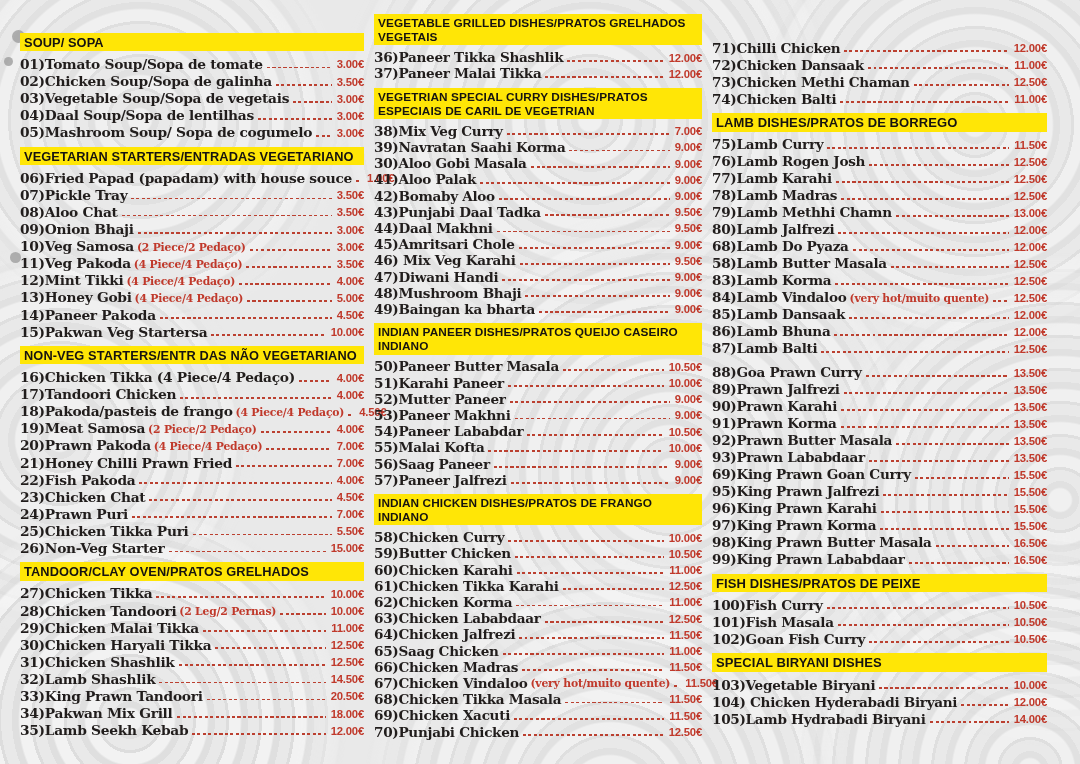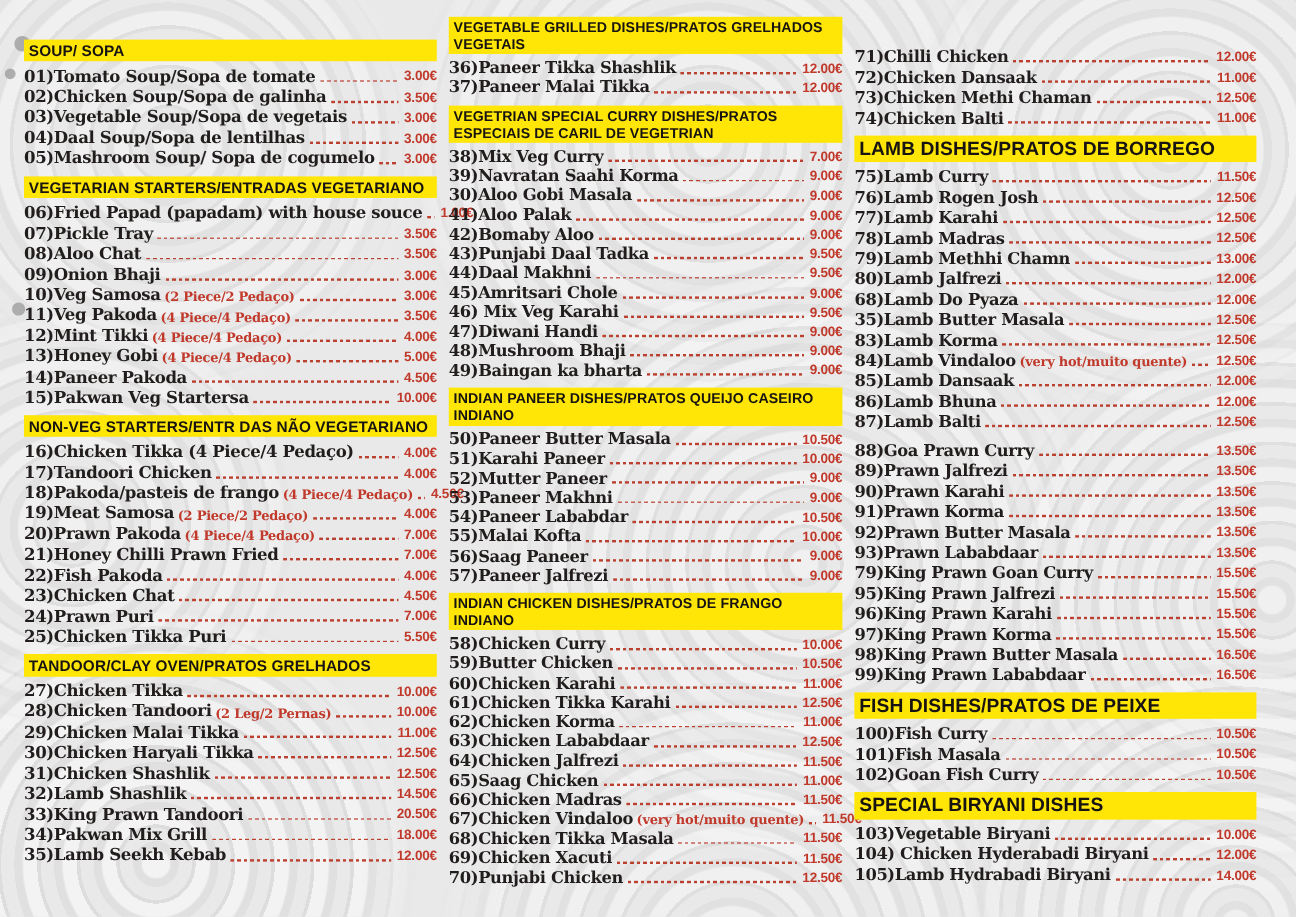--- a/index.html
+++ b/index.html
@@ -39,21 +39,21 @@
   .col-3{left:712px;width:335px;padding-top:38px;}
   .section{margin-bottom:7px;}
   .section-header{
     background:#ffe606;color:#161310;
     font-family:"Liberation Sans", sans-serif;font-weight:bold;
     text-align:left;padding:2px 4px 1px;margin-bottom:3px;line-height:1.2;
     letter-spacing:.1px;
   }
   .col-1 .section-header{font-size:12.8px;}
   .col-2 .section-header{font-size:11.8px;}
-  .col-3 .section-header{font-size:16px;}
+  .col-3 .section-header{font-size:13px;}
   .item{display:flex;align-items:flex-end;white-space:nowrap;}
   .col-1 .item{height:17.1px;}
   .col-2 .item{height:16.2px;}
   .col-3 .item{height:17.0px;}
   .name{
     font-weight:bold;color:#211d1c;letter-spacing:-.3px;line-height:1.05;
   }
   .col-1 .name{font-size:13.8px;text-align:right;}
   .col-2 .name{font-size:13.6px;}
   .col-3 .name{font-size:13.6px;}
@@ -224,20 +224,25 @@
         <div class="item">
           <span class="name">24)Prawn Puri</span>
           <span class="leader"></span>
           <span class="price">7.00€</span>
         </div>
         <div class="item">
           <span class="name">25)Chicken Tikka Puri</span>
           <span class="leader"></span>
           <span class="price">5.50€</span>
         </div>
+        <div class="item">
+          <span class="name">26)Non-Veg Starter</span>
+          <span class="leader"></span>
+          <span class="price">15.00€</span>
+        </div>
       </div>
       <div class="section">
         <div class="section-header">TANDOOR/CLAY OVEN/PRATOS GRELHADOS</div>
         <div class="item">
           <span class="name">27)Chicken Tikka</span>
           <span class="leader"></span>
           <span class="price">10.00€</span>
         </div>
         <div class="item">
           <span class="name">28)Chicken Tandoori</span>
@@ -526,21 +531,21 @@
           <span class="name">80)Lamb Jalfrezi</span>
           <span class="leader"></span>
           <span class="price">12.00€</span>
         </div>
         <div class="item">
           <span class="name">68)Lamb Do Pyaza</span>
           <span class="leader"></span>
           <span class="price">12.00€</span>
         </div>
         <div class="item">
-          <span class="name">35)Lamb Butter Masala</span>
+          <span class="name">58)Lamb Butter Masala</span>
           <span class="leader"></span>
           <span class="price">12.50€</span>
         </div>
         <div class="item">
           <span class="name">83)Lamb Korma</span>
           <span class="leader"></span>
           <span class="price">12.50€</span>
         </div>
         <div class="item">
           <span class="name">84)Lamb Vindaloo</span>
@@ -589,21 +594,21 @@
           <span class="name">92)Prawn Butter Masala</span>
           <span class="leader"></span>
           <span class="price">13.50€</span>
         </div>
         <div class="item">
           <span class="name">93)Prawn Lababdaar</span>
           <span class="leader"></span>
           <span class="price">13.50€</span>
         </div>
         <div class="item">
-          <span class="name">79)King Prawn Goan Curry</span>
+          <span class="name">69)King Prawn Goan Curry</span>
           <span class="leader"></span>
           <span class="price">15.50€</span>
         </div>
         <div class="item">
           <span class="name">95)King Prawn Jalfrezi</span>
           <span class="leader"></span>
           <span class="price">15.50€</span>
         </div>
         <div class="item">
           <span class="name">96)King Prawn Karahi</span>

